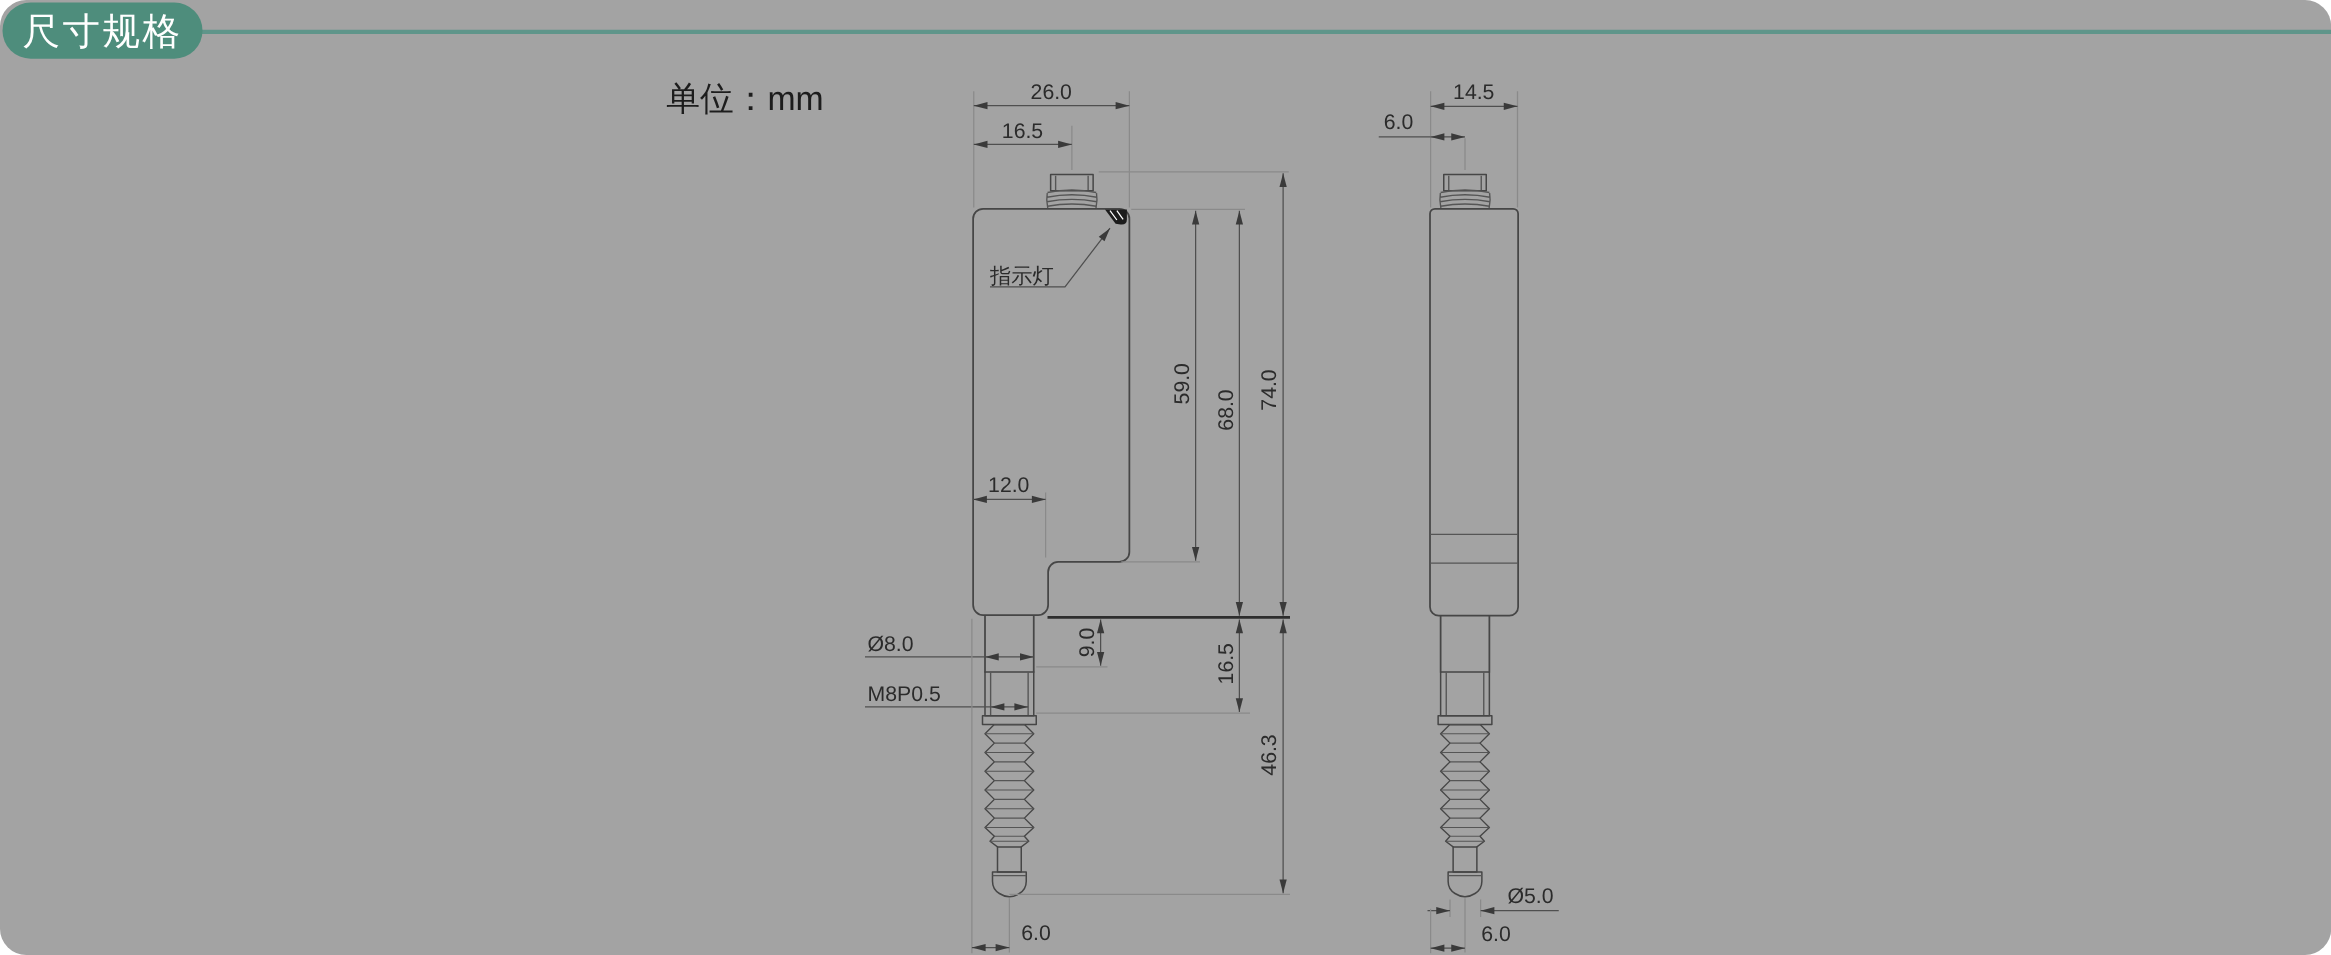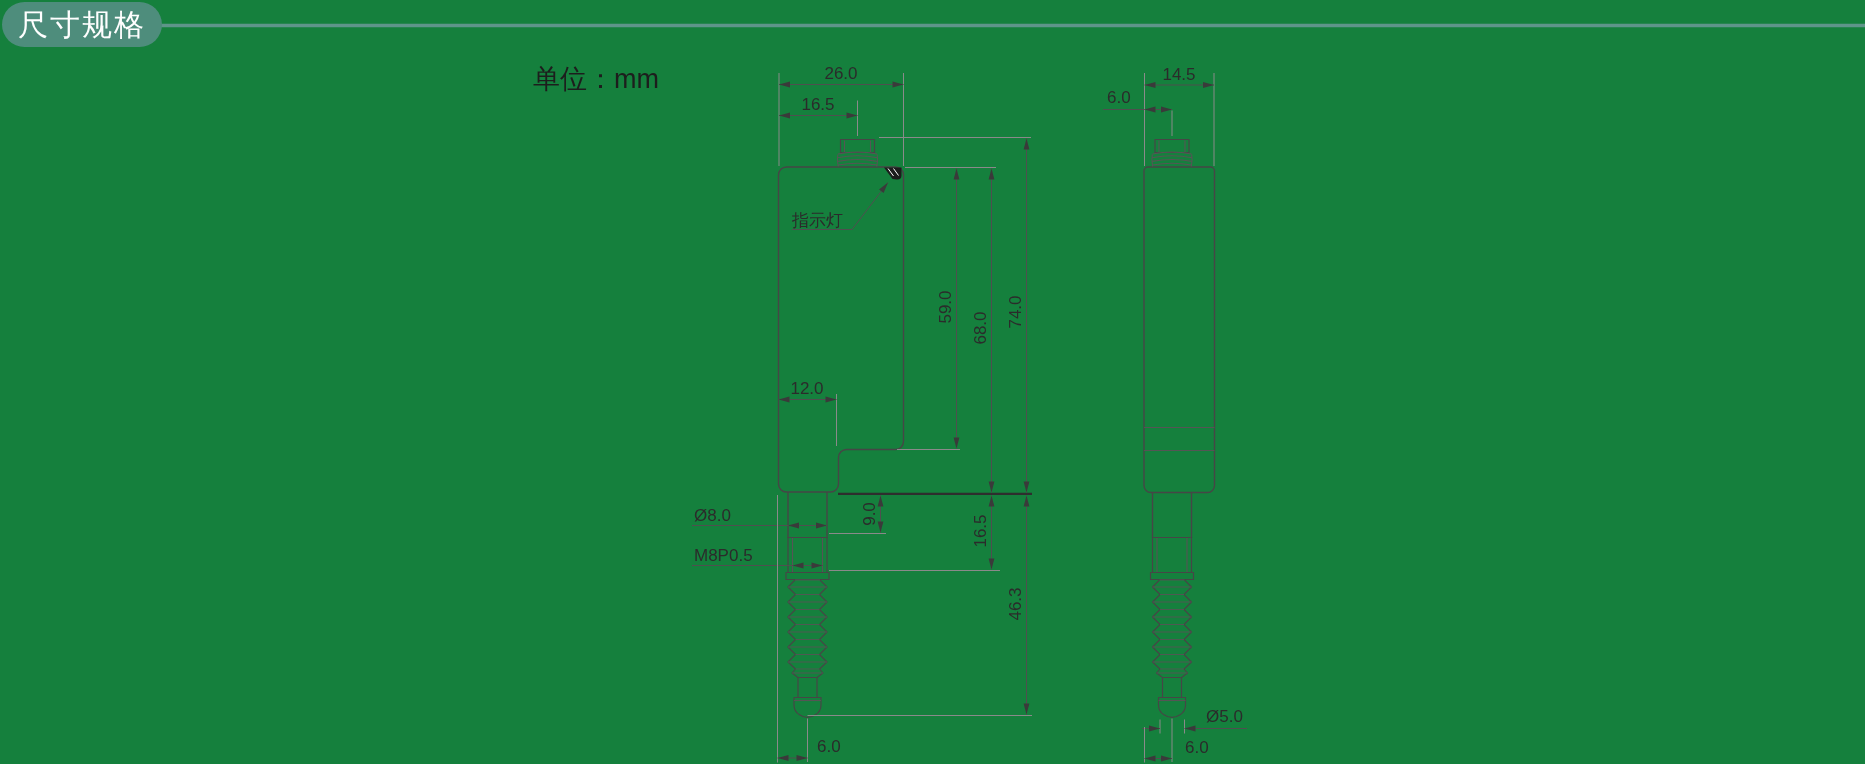--- a/index.html
+++ b/index.html
@@ -1,17 +1,17 @@
 <!DOCTYPE html>
 <html><head>
 <meta charset="utf-8">
 <style>
   html,body{margin:0;padding:0;background:#ffffff;}
-  .page{position:relative;width:1865px;height:764px;background:#15803d;overflow:hidden;
-        font-family:"Liberation Sans","DejaVu Sans",sans-serif;}
+  .page{position:relative;width:1865px;height:764px;background:#a3a3a3;overflow:hidden;
+        font-family:"Liberation Sans","DejaVu Sans",sans-serif;border-radius:21px;}
   svg{display:block;}
   text{fill:#2b2b2b;font-family:"Liberation Sans","DejaVu Sans",sans-serif;}
   .dim-text{font-size:17px;}
   .outline{stroke:#464646;stroke-width:1.4;fill:none;stroke-linejoin:round;stroke-linecap:round;}
   .thin{stroke:#555555;stroke-width:1.1;fill:none;}
   .dim{stroke:#4f4f4f;stroke-width:1;fill:none;}
   .ext{stroke:#8a8a8a;stroke-width:1;fill:none;}
   .ref-thick{stroke:#2e2e2e;stroke-width:2.2;fill:none;}
   .title-text{font-size:30px;fill:#ffffff;letter-spacing:2px;}
   .units-text{font-size:27px;fill:#1d1d1d;}

